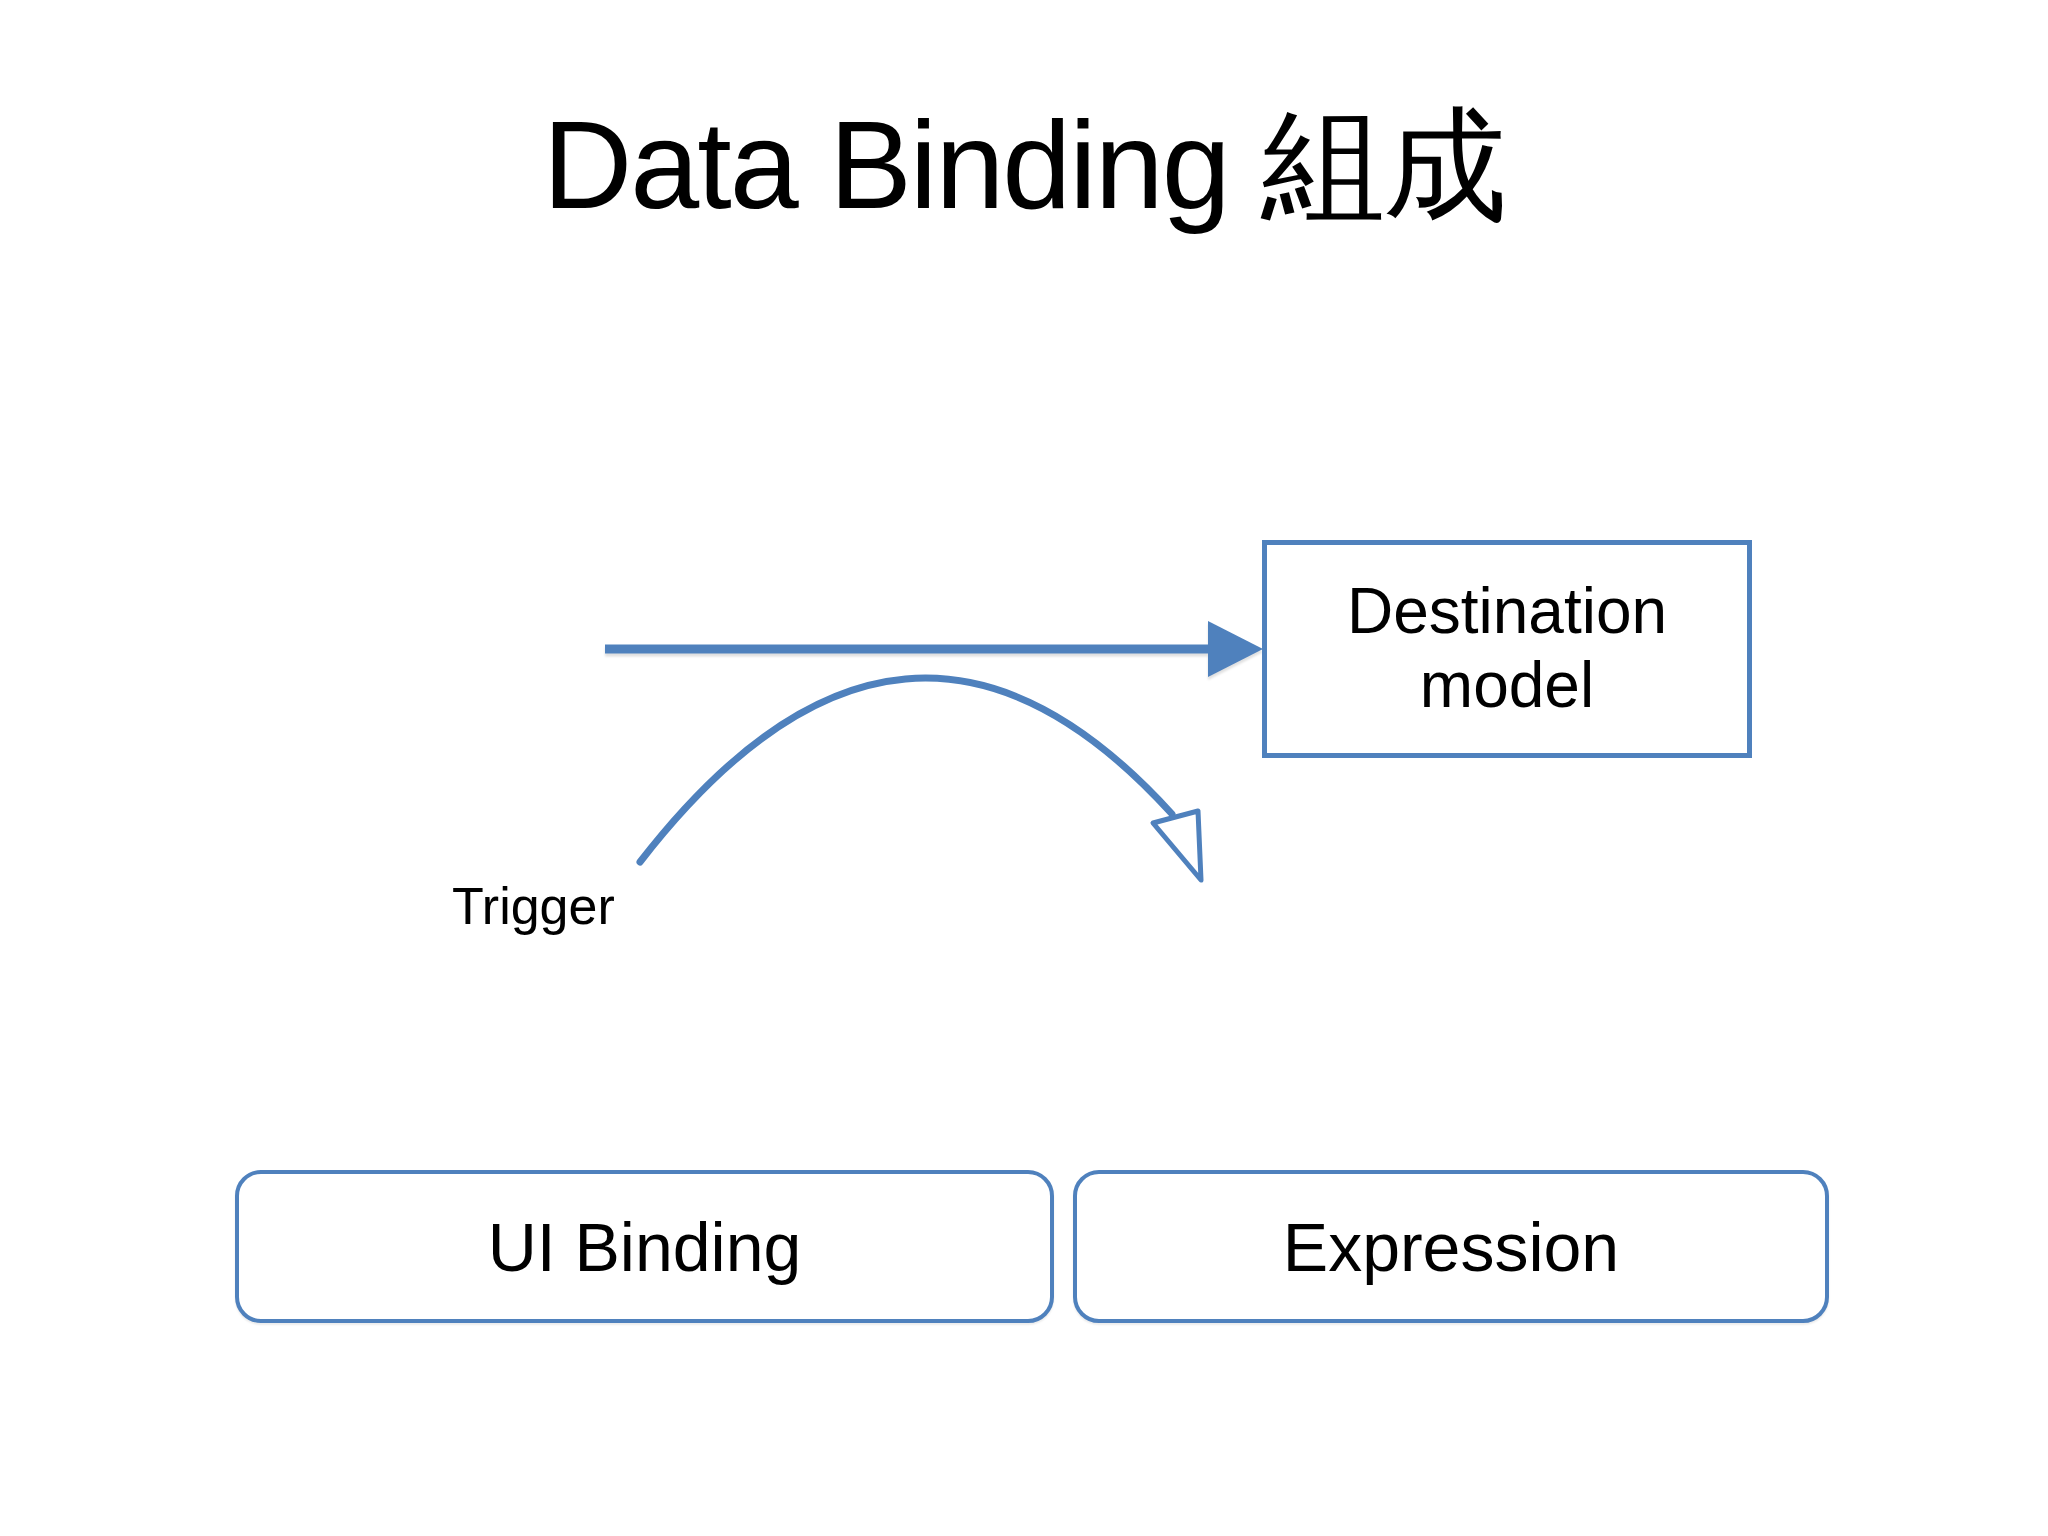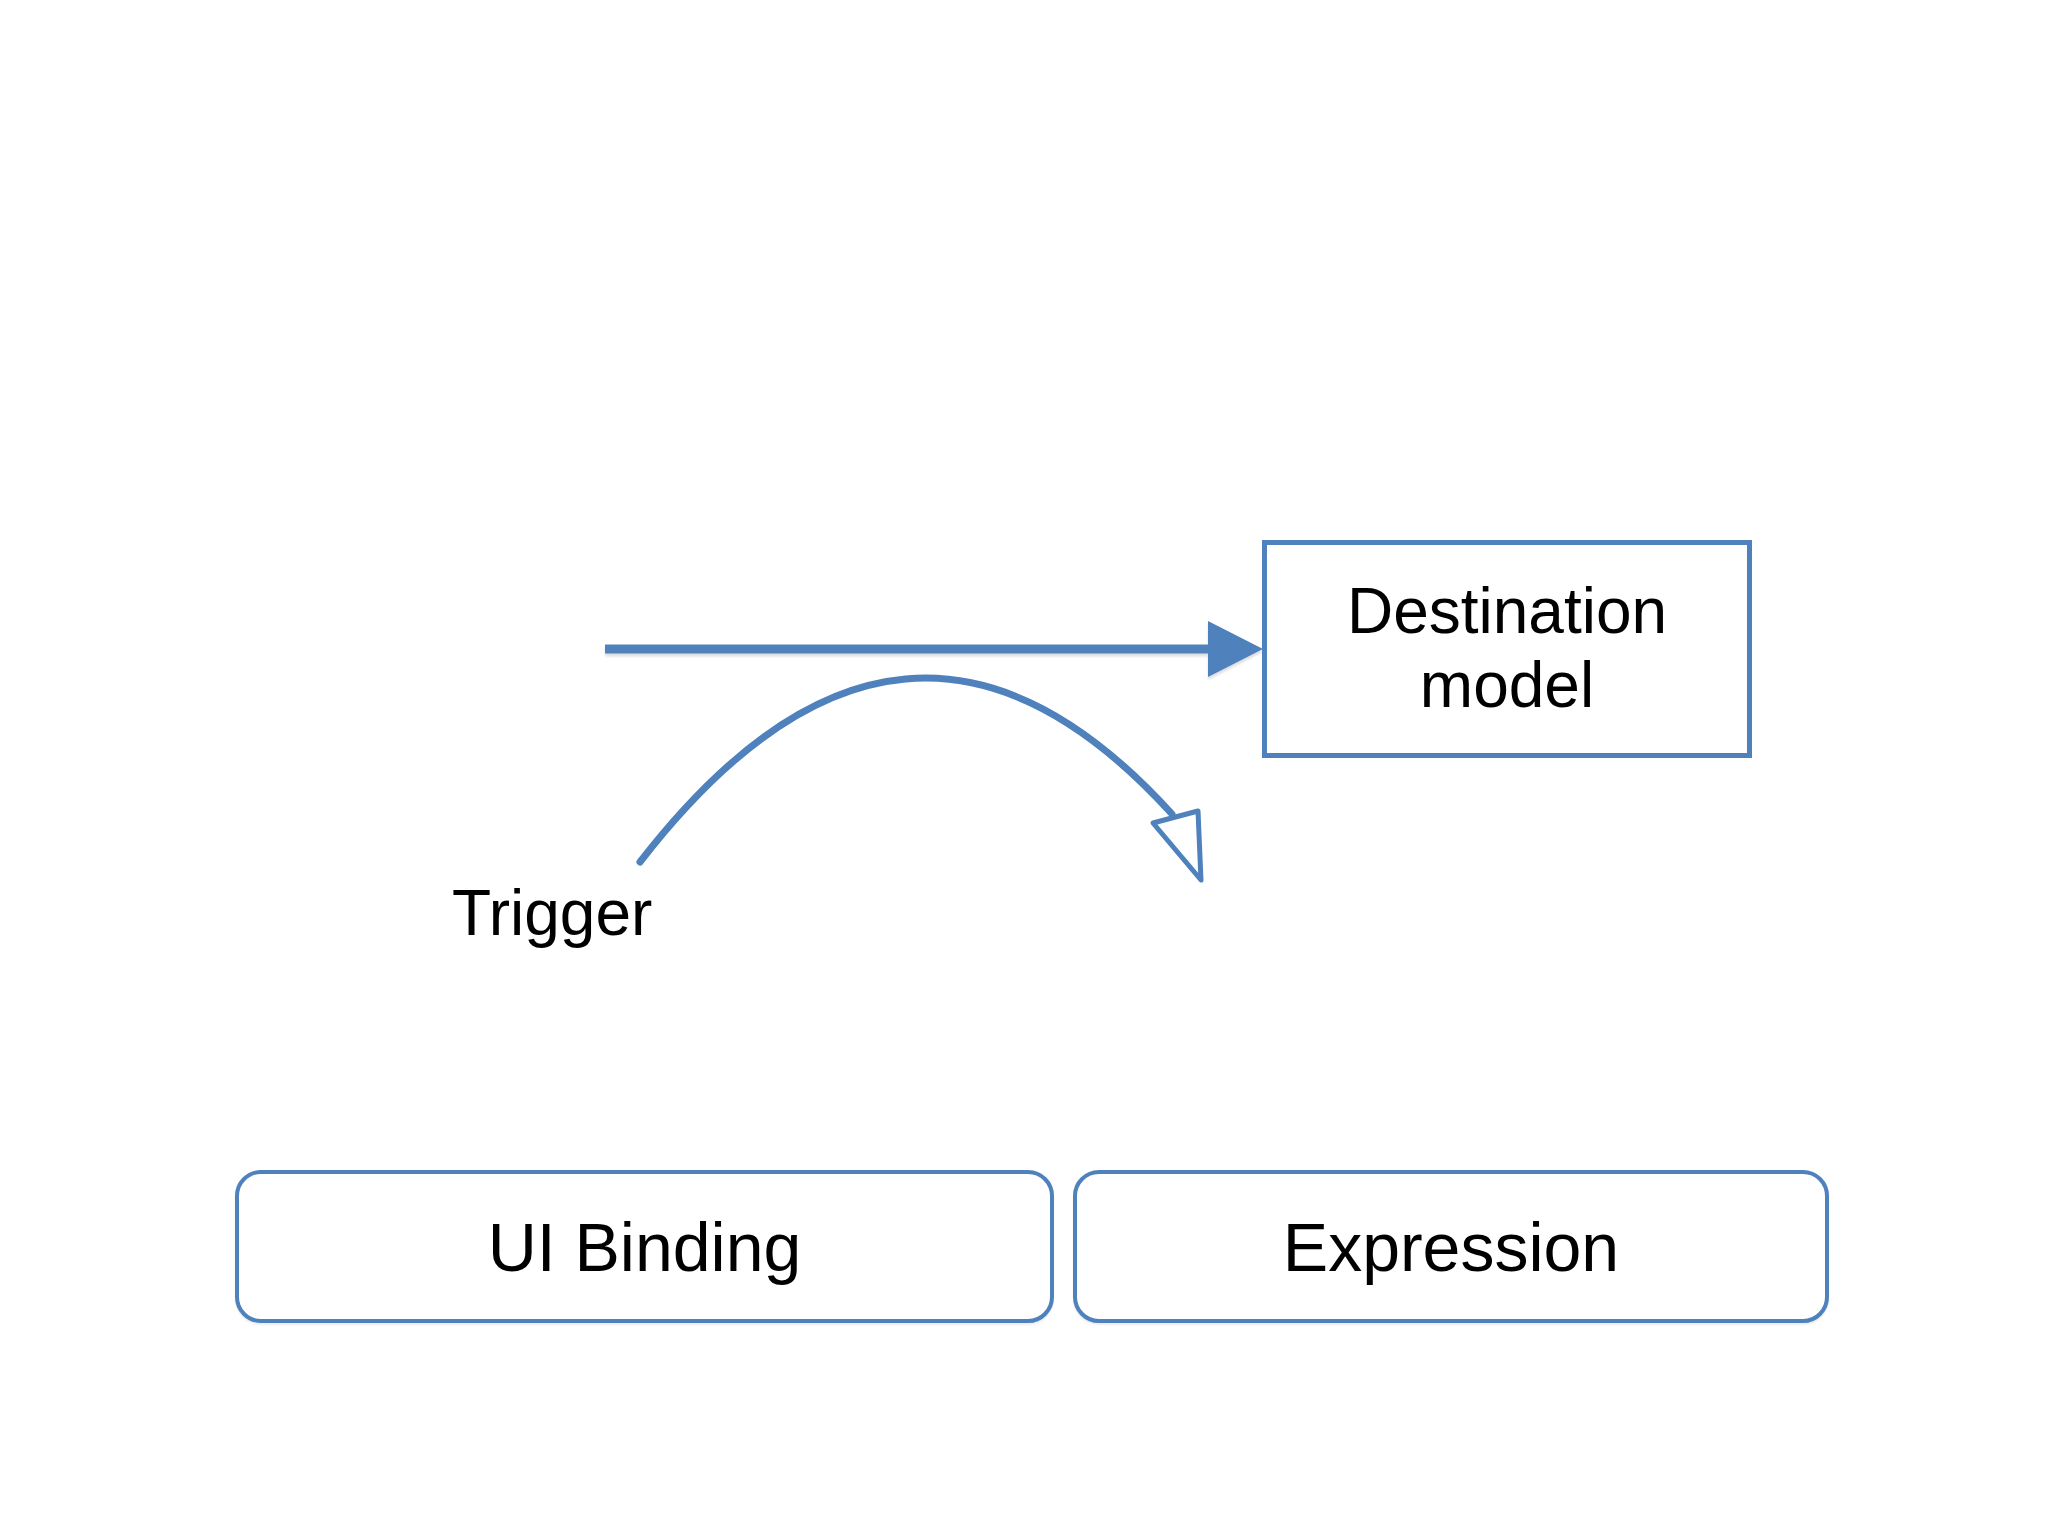--- a/index.html
+++ b/index.html
@@ -53,21 +53,21 @@
     padding: 0 28px;
   }
   .node-destination {
     left: 1262px; top: 540px;
     width: 490px; height: 218px;
     padding: 12px 30px;
   }
   .annotation {
     position: absolute;
     color: var(--text);
-    font-size: 64px;
+    font-size: 52px;
     white-space: nowrap;
   }
   .annotation-trigger { left: 452px; top: 876px; }
   .annotation-listener { left: 1058px; top: 876px; }
   .pill {
     position: absolute;
     top: 1170px;
     height: 153px;
     background: var(--background);
     border: 4px solid var(--accent);
@@ -81,20 +81,21 @@
   }
   .pill-ui-template { left: 235px; width: 819px; }
   .pill-expression { left: 1073px; width: 756px; }
   .shadowed { filter: drop-shadow(0 3px 1px rgba(0,0,0,0.12)); }
 </style>
 </head>
 <body>
 
 <div class="slide">
 
+  <div class="slide-title">Data Binding 組成</div>
 
   <svg class="arrow-layer" viewBox="0 0 2048 1536">
 
     <g class="shadowed">
       <line x1="605" y1="649" x2="1216" y2="649" stroke="var(--accent)" stroke-width="9"></line>
       <polygon points="1263,649 1208,621 1208,677" fill="var(--accent)"></polygon>
     </g>
 
     <g>
       <path d="M 640 862 Q 905 520 1172 814" fill="none" stroke="var(--accent)" stroke-width="7" stroke-linecap="round"></path>

